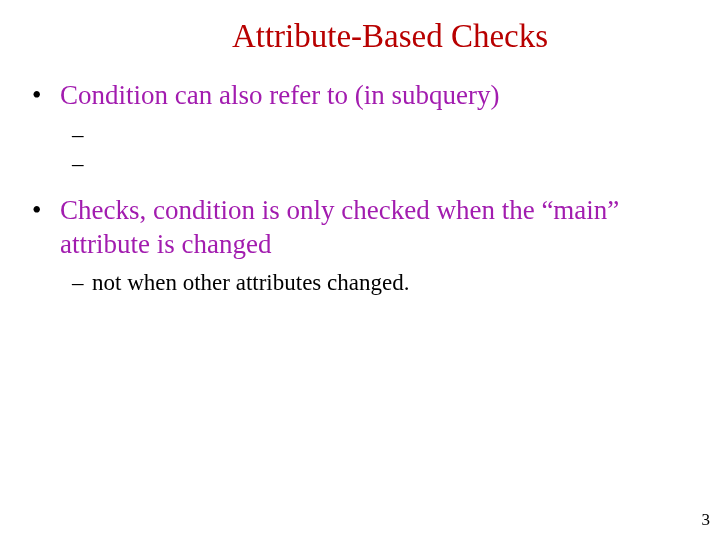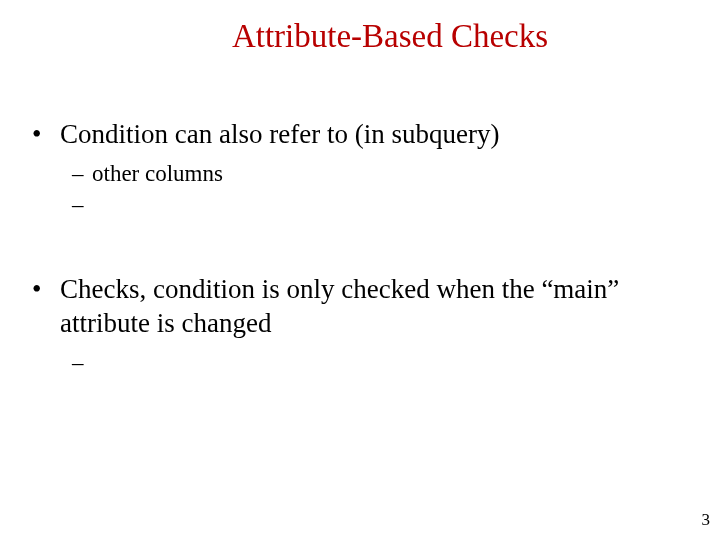--- a/index.html
+++ b/index.html
@@ -38,22 +38,21 @@
     }
     .bullet-marker {
       font-size: 27px;
       line-height: 1.2;
       width: 28px;
       flex-shrink: 0;
     }
     .bullet-text {
       font-size: 27px;
       line-height: 1.25;
-      color: #000000;
-      margin-top: 39px;
+      color: #a21caf;
     }
     .sub-row {
       display: flex;
       align-items: baseline;
       margin-left: 40px;
       margin-bottom: 2px;
     }
     .sub-marker {
       font-size: 23px;
       line-height: 1.2;
@@ -84,32 +83,32 @@
   <div class="title" style="color:#B80000">Attribute-Based Checks</div>
 
   <div class="content">
 
     <div class="bullet-row">
       <div class="bullet-marker">•</div>
       <div class="bullet-text">Condition can also refer to (in subquery)</div>
     </div>
     <div class="sub-row">
       <div class="sub-marker">–</div>
-      <div class="sub-text">other columns</div>
     </div>
     <div class="sub-row">
       <div class="sub-marker">–</div>
     </div>
 
     <div class="gap"></div>
 
     <div class="bullet-row">
       <div class="bullet-marker">•</div>
       <div class="bullet-text">Checks, condition is only checked when the “main” attribute is changed</div>
     </div>
     <div class="sub-row">
       <div class="sub-marker">–</div>
+      <div class="sub-text">not when other attributes changed.</div>
     </div>
 
   </div>
 
   <div class="page-number">3</div>
 </div>
 
 </body></html>

